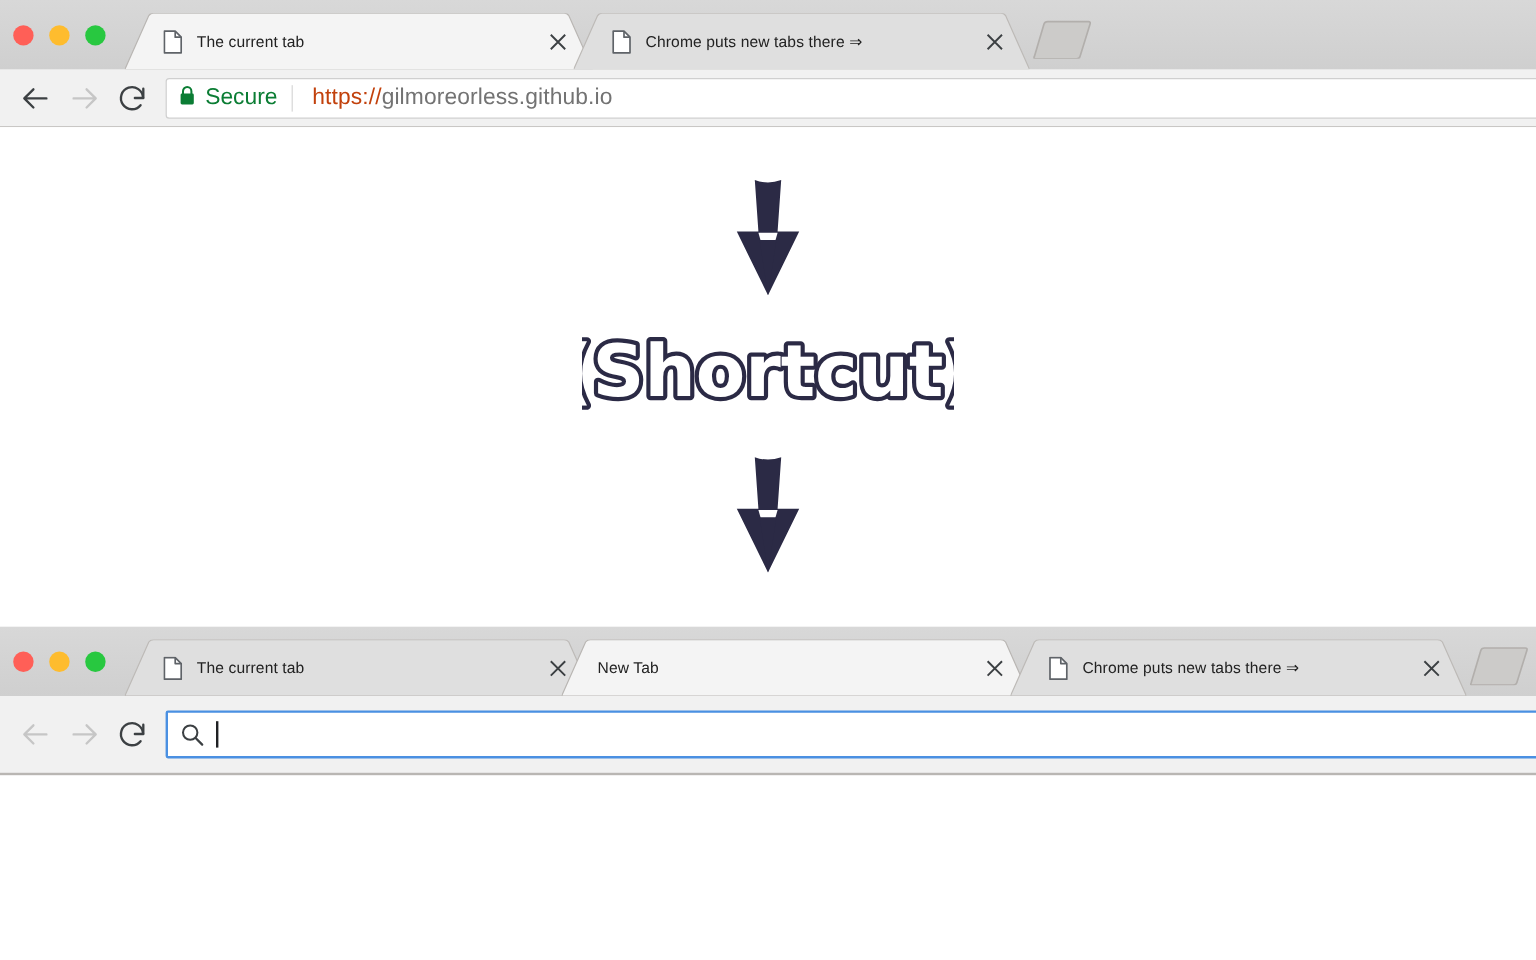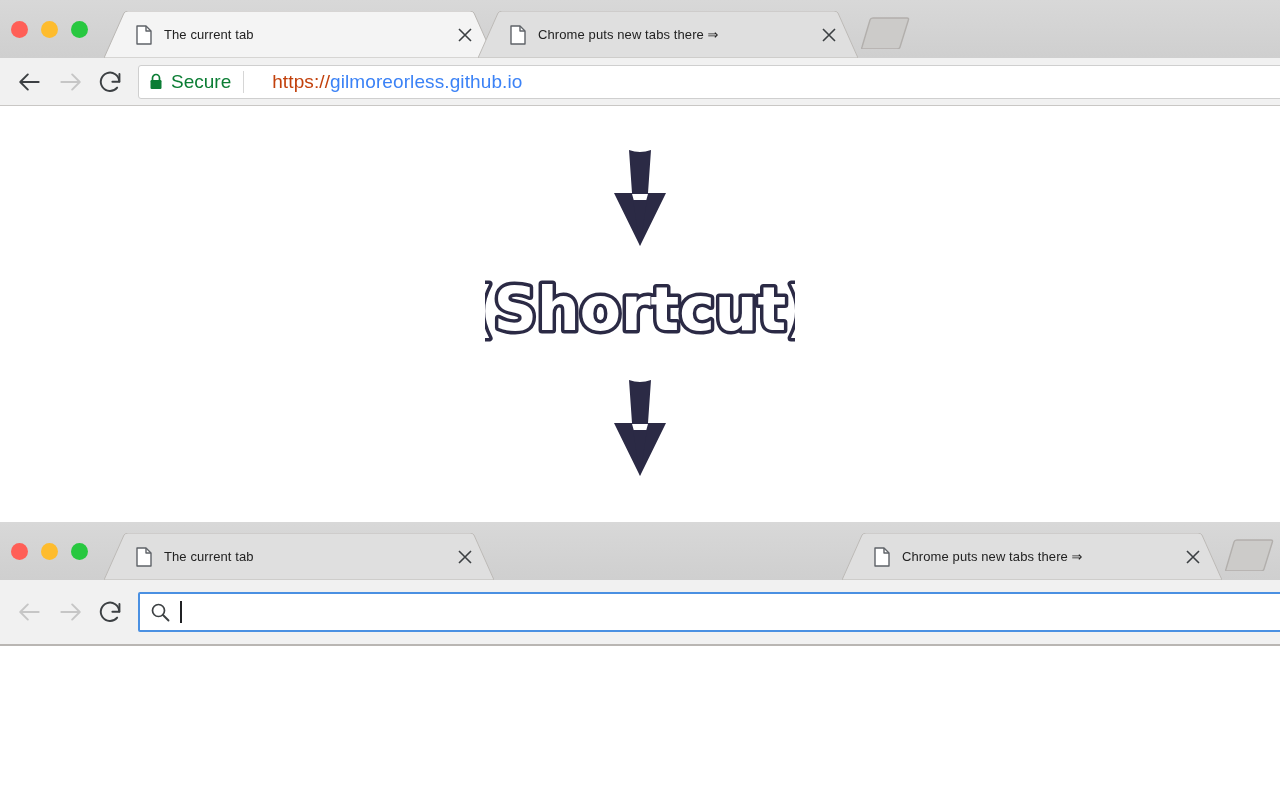--- a/index.html
+++ b/index.html
@@ -129,31 +129,31 @@
     align-items: center;
     padding: 0 10px;
     font-size: 19px;
   }
   .omnibox.focused {
     border: 2px solid #4a90e2;
     border-radius: 2px;
   }
   .secure-chip {
     display: flex;
-    align-items: center;
+    align-items: flex-start;
     color: #0b7d34;
     font-size: 19px;
     padding-right: 12px;
     border-right: 1px solid #d6d6d6;
-    margin-right: 28px;
+    margin-right: 16px;
   }
   .secure-chip .lock { margin-right: 8px; display:flex; }
   .url { font-size: 19px; letter-spacing: 0.1px; }
   .url .scheme { color: #c2410c; }
-  .url .host { color: #3b82f6; }
+  .url .host { color: #737373; }
   .search-glyph { margin-right: 10px; display: flex; flex: 0 0 auto; }
   .caret {
     display: inline-block;
     width: 2px;
     height: 22px;
     background: #202124;
   }
 
   
   .page-content {
@@ -315,20 +315,33 @@
         </svg>
         <span class="tab-title">The current tab</span>
         <span class="tab-close">
           <svg viewBox="0 0 16 16" width="16" height="16">
             <path d="M2,2 L14,14 M14,2 L2,14" stroke="#3c4043" stroke-width="1.6" fill="none"></path>
           </svg>
         </span>
       </div>
     </div>
 
+    <div class="tab" style="left:468px; width:390px;">
+      <svg class="tabshape-svg" viewBox="0 0 390 47" preserveAspectRatio="none">
+        <path d="M0,47 L20,2 Q21.5,0 24,0 L366,0 Q368.5,0 370,2 L390,47 Z" fill="#f4f4f4" stroke="#b9b6b3" stroke-width="1"></path>
+      </svg>
+      <div class="tab-body" style="padding-left:30px;">
+        <span class="tab-title">New Tab</span>
+        <span class="tab-close">
+          <svg viewBox="0 0 16 16" width="16" height="16">
+            <path d="M2,2 L14,14 M14,2 L2,14" stroke="#3c4043" stroke-width="1.6" fill="none"></path>
+          </svg>
+        </span>
+      </div>
+    </div>
 
     <div class="tab" style="left:842px; width:380px;">
       <svg class="tabshape-svg" viewBox="0 0 380 47" preserveAspectRatio="none">
         <path d="M0,47 L20,2 Q21.5,0 24,0 L356,0 Q358.5,0 360,2 L380,47 Z" fill="#dfdfdf" stroke="#bdbab7" stroke-width="1"></path>
       </svg>
       <div class="tab-body">
         <svg class="favicon" viewBox="0 0 16 20">
           <path d="M1,1 L10,1 L15,6 L15,19 L1,19 Z" fill="#fff" stroke="#5f6368" stroke-width="1.4" stroke-linejoin="round"></path>
           <path d="M10,1 L10,6 L15,6" fill="none" stroke="#5f6368" stroke-width="1.4" stroke-linejoin="round"></path>
         </svg>

